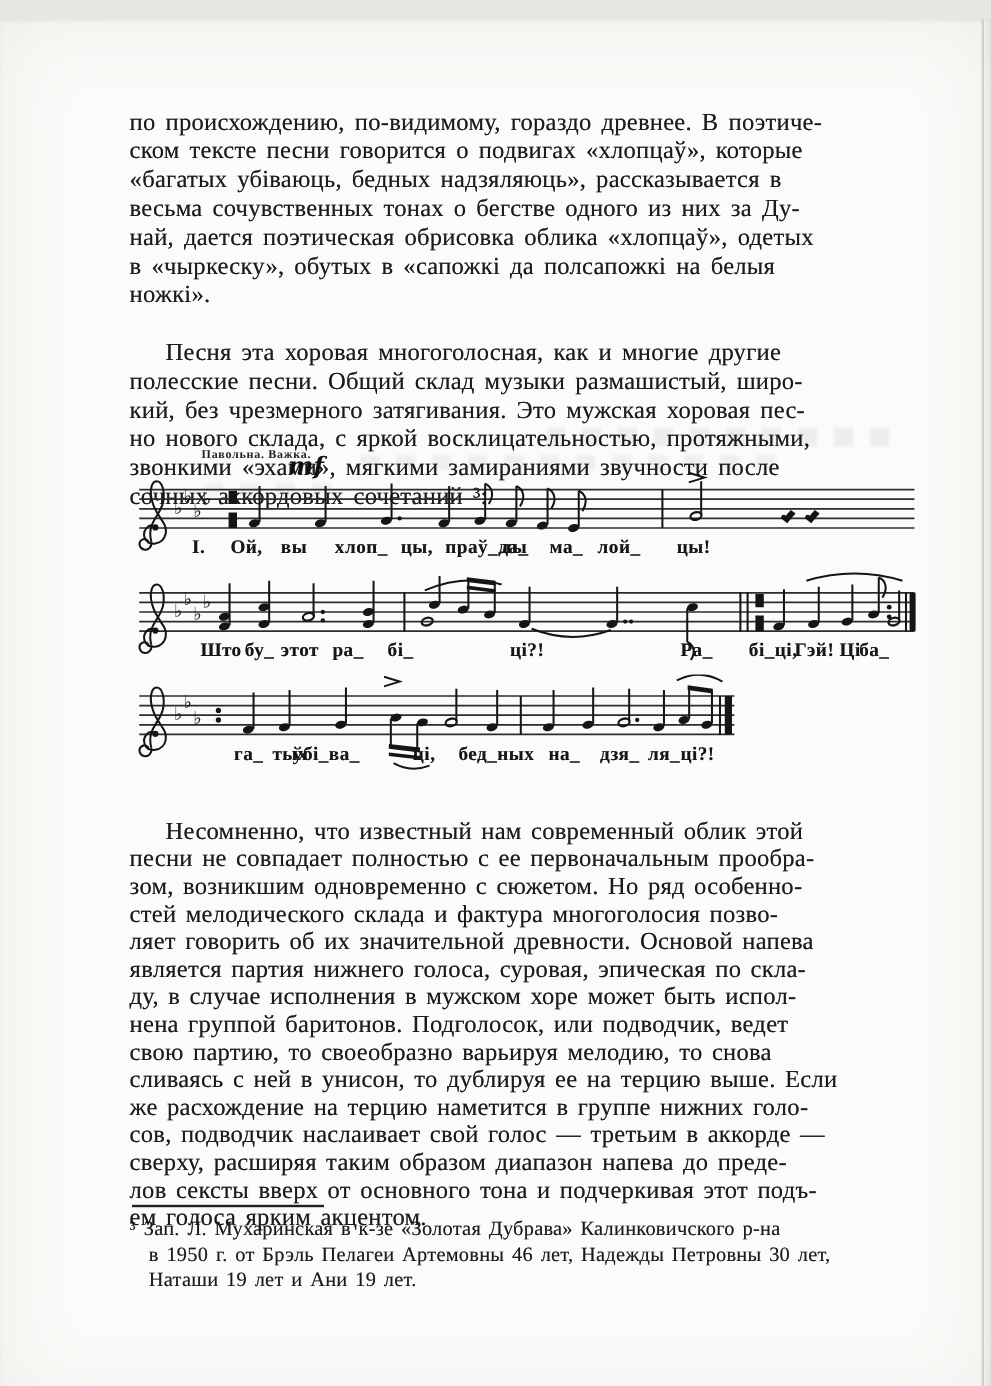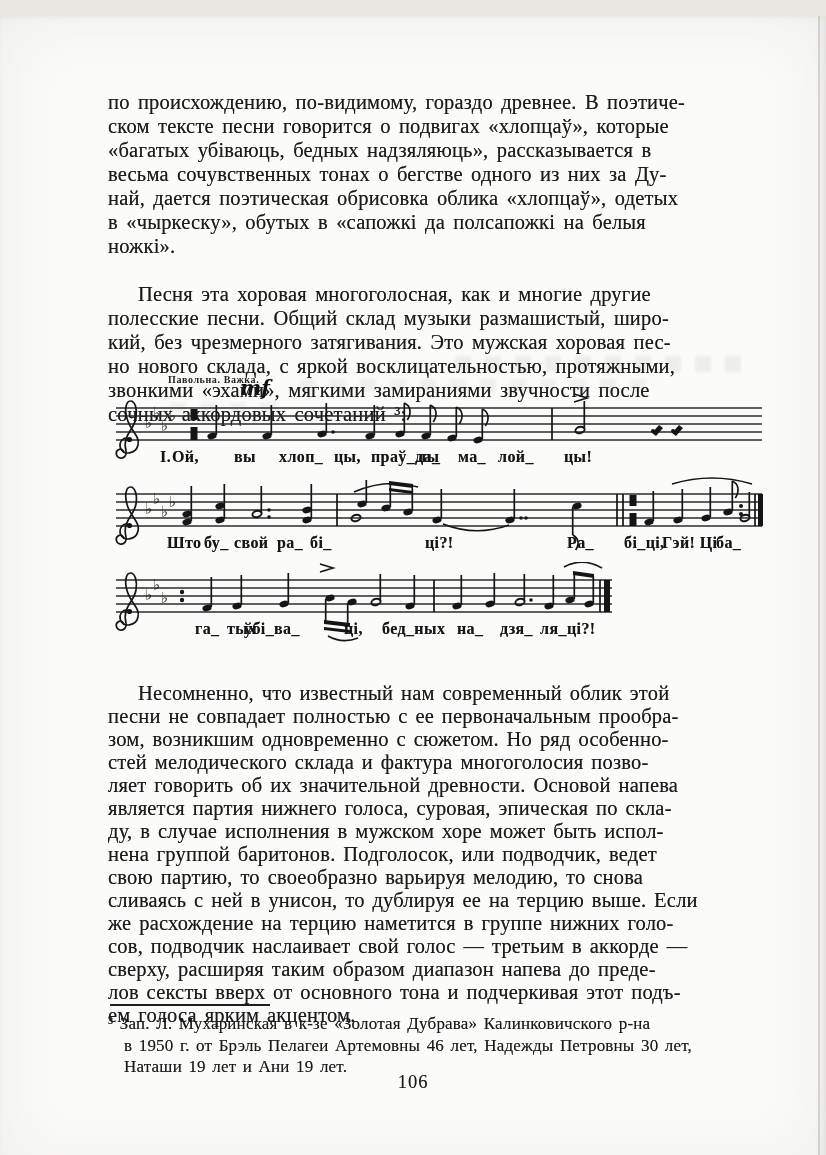--- a/index.html
+++ b/index.html
@@ -138,21 +138,21 @@
         <use href="#eu" x="366" y="50"></use>
         <path class="st" d="M440,18V50"></path>
         <use href="#hu" x="468" y="40"></use>
         <path class="st" d="M462,4 l13,4 l-13,4"></path>
         <use href="#rst" x="540" y="40"></use>
         <use href="#rst" x="560" y="40"></use>
       </g>
     </svg>
     <div class="lyrics" style="top:74px">
       <span class="syl" style="left:48px">І.</span>
-      <span class="syl" style="left:60px">Ой,</span>
+      <span class="syl" style="left:80px">Ой,</span>
       <span class="syl" style="left:122px">вы</span>
       <span class="syl" style="left:167px">хлоп_</span>
       <span class="syl" style="left:222px">цы,</span>
       <span class="syl" style="left:259px">праў_да_</span>
       <span class="syl" style="left:305px">лы</span>
       <span class="syl" style="left:346px">ма_</span>
       <span class="syl" style="left:386px">лой_</span>
       <span class="syl" style="left:452px">цы!</span>
     </div>
 
@@ -207,23 +207,23 @@
         <path class="st" d="M560,8 q40,-12 80,0"></path>
         <circle class="ink" cx="629" cy="30" r="2"></circle>
           <circle class="ink" cx="629" cy="38" r="2"></circle>
         <path class="st" d="M643,18V50"></path>
         <path class="ink" d="M646,18 h5 v32 h-5 z"></path>
       </g>
     </svg>
     <div class="lyrics" style="top:160px">
       <span class="syl" style="left:55px">Што</span>
       <span class="syl" style="left:92px">бу_</span>
-      <span class="syl" style="left:122px">свой</span>
+      <span class="syl" style="left:122px">этот</span>
       <span class="syl" style="left:165px">ра_</span>
-      <span class="syl" style="left:198px">бі_</span>
+      <span class="syl" style="left:211px">бі_</span>
       <span class="syl" style="left:313px">ці?!</span>
       <span class="syl" style="left:455px">Ра_</span>
       <span class="syl" style="left:512px">бі_ці,</span>
       <span class="syl" style="left:550px">Гэй! Ці</span>
       <span class="syl" style="left:604px">ба_</span>
     </div>
 
     <svg class="staff" style="top:188px" width="652" height="80" viewBox="0 0 652 80">
       <path class="sl" d="M4,18H500 M4,26H500 M4,34H500 M4,42H500 M4,50H500"></path>
       <use href="#clef" x="0" y="0"></use>
@@ -297,14 +297,13 @@
 лов сексты вверх от основного тона и подчеркивая этот подъ-
 ем голоса ярким акцентом.</p>
 
   <div class="footnote">
     <div class="fn-rule"></div>
     <div class="fn-text">³ Зап. Л. Мухаринская в к-зе «Золотая Дубрава» Калинковичского р-на
 в 1950 г. от Брэль Пелагеи Артемовны 46 лет, Надежды Петровны 30 лет,
 Наташи 19 лет и Ани 19 лет.</div>
   </div>
 
-  <div class="page-number">106</div>
 </div>
 
 </body></html>

